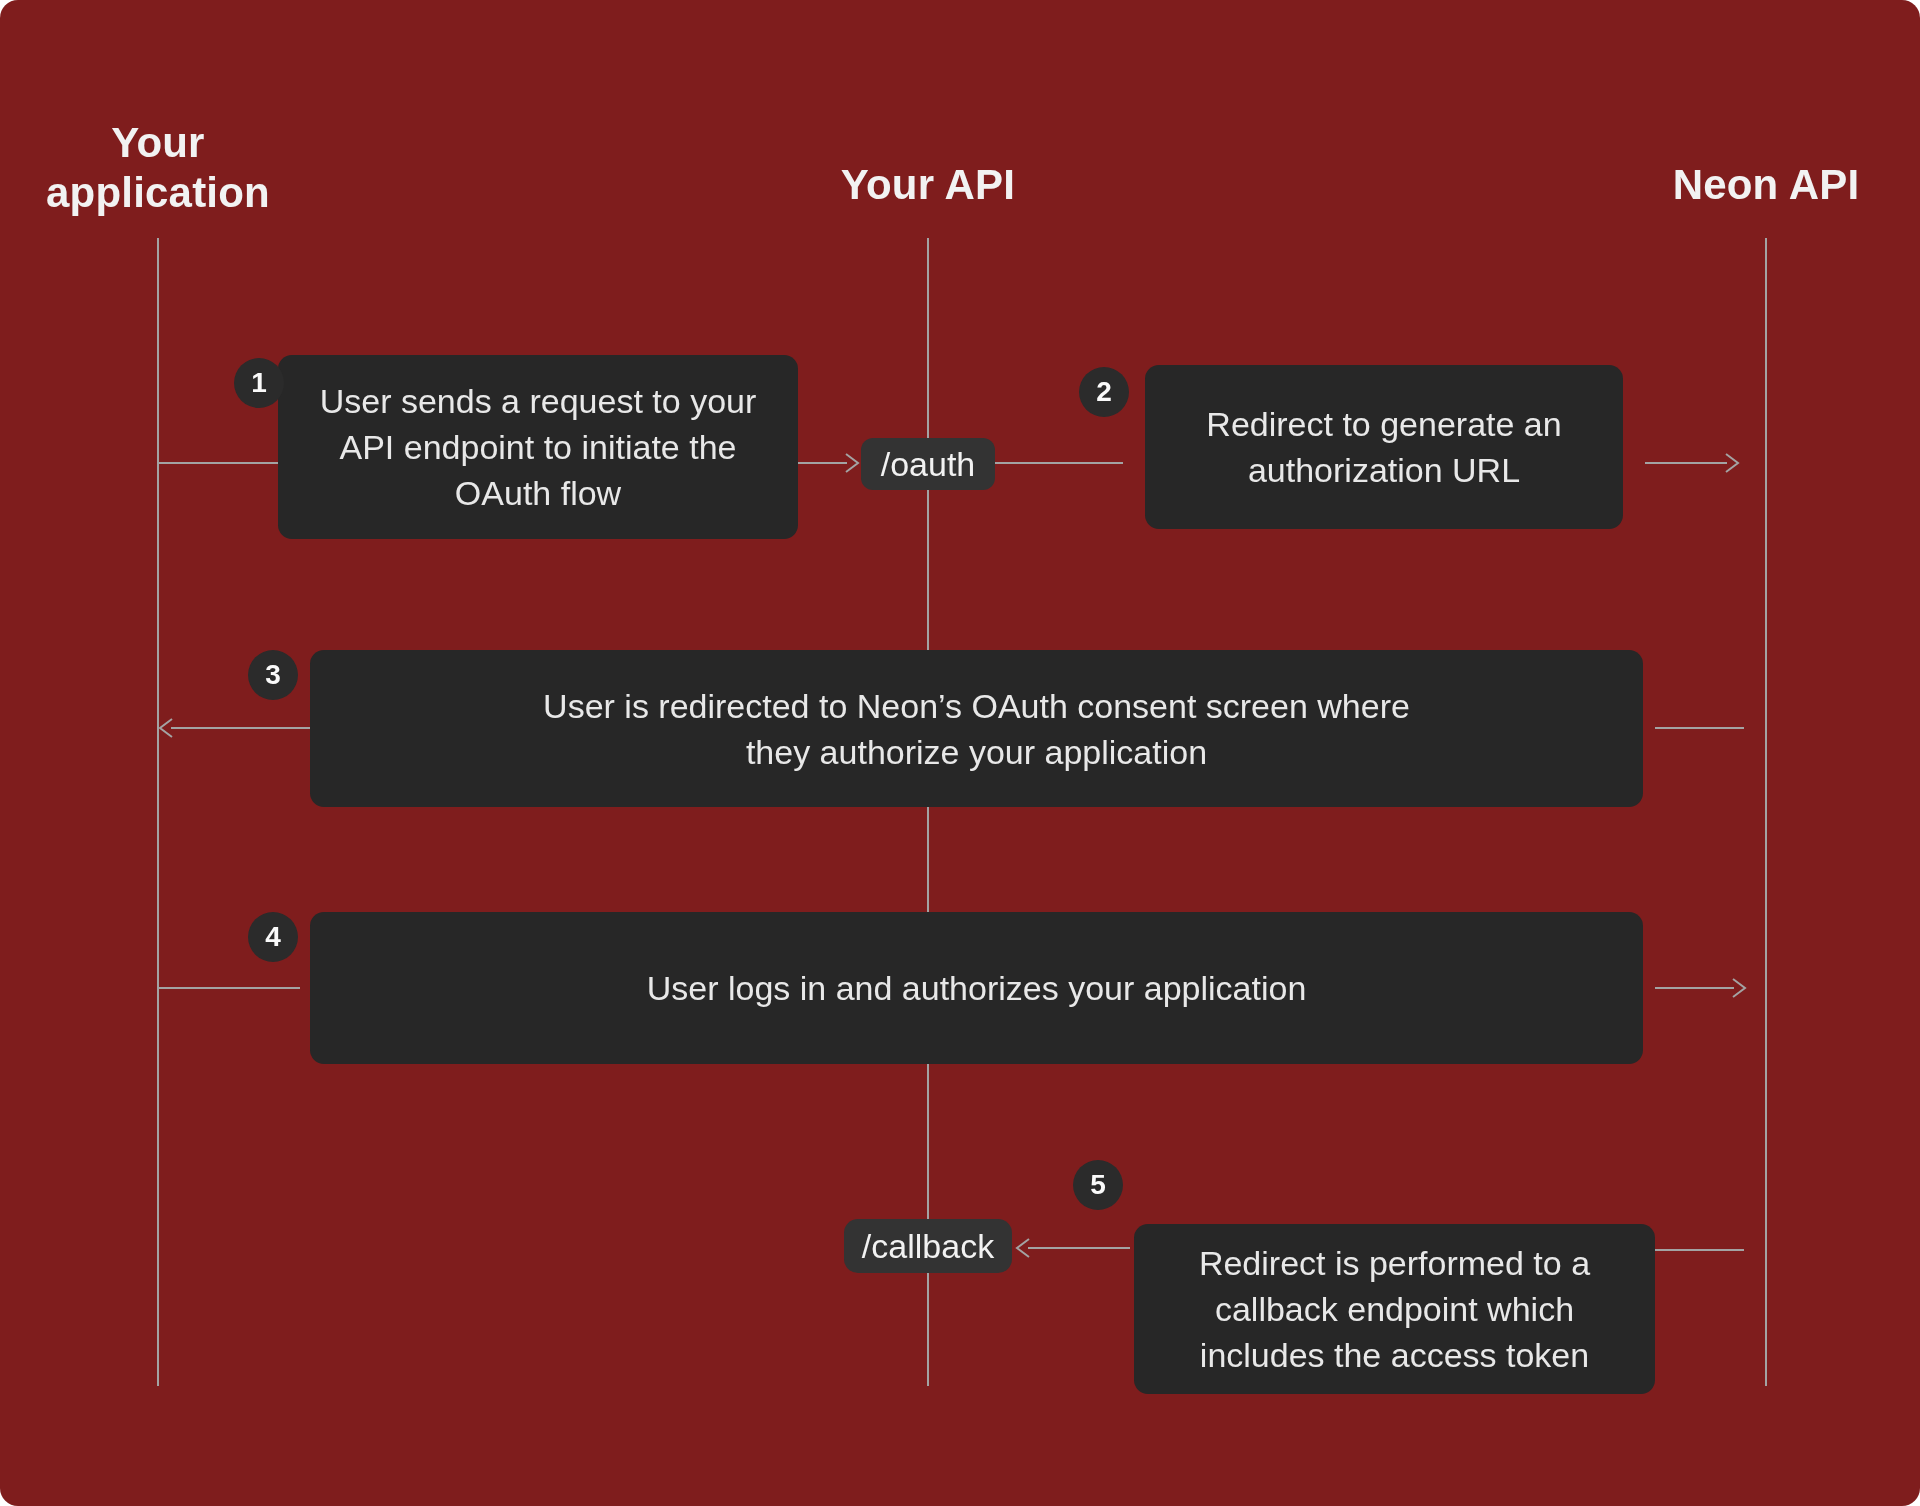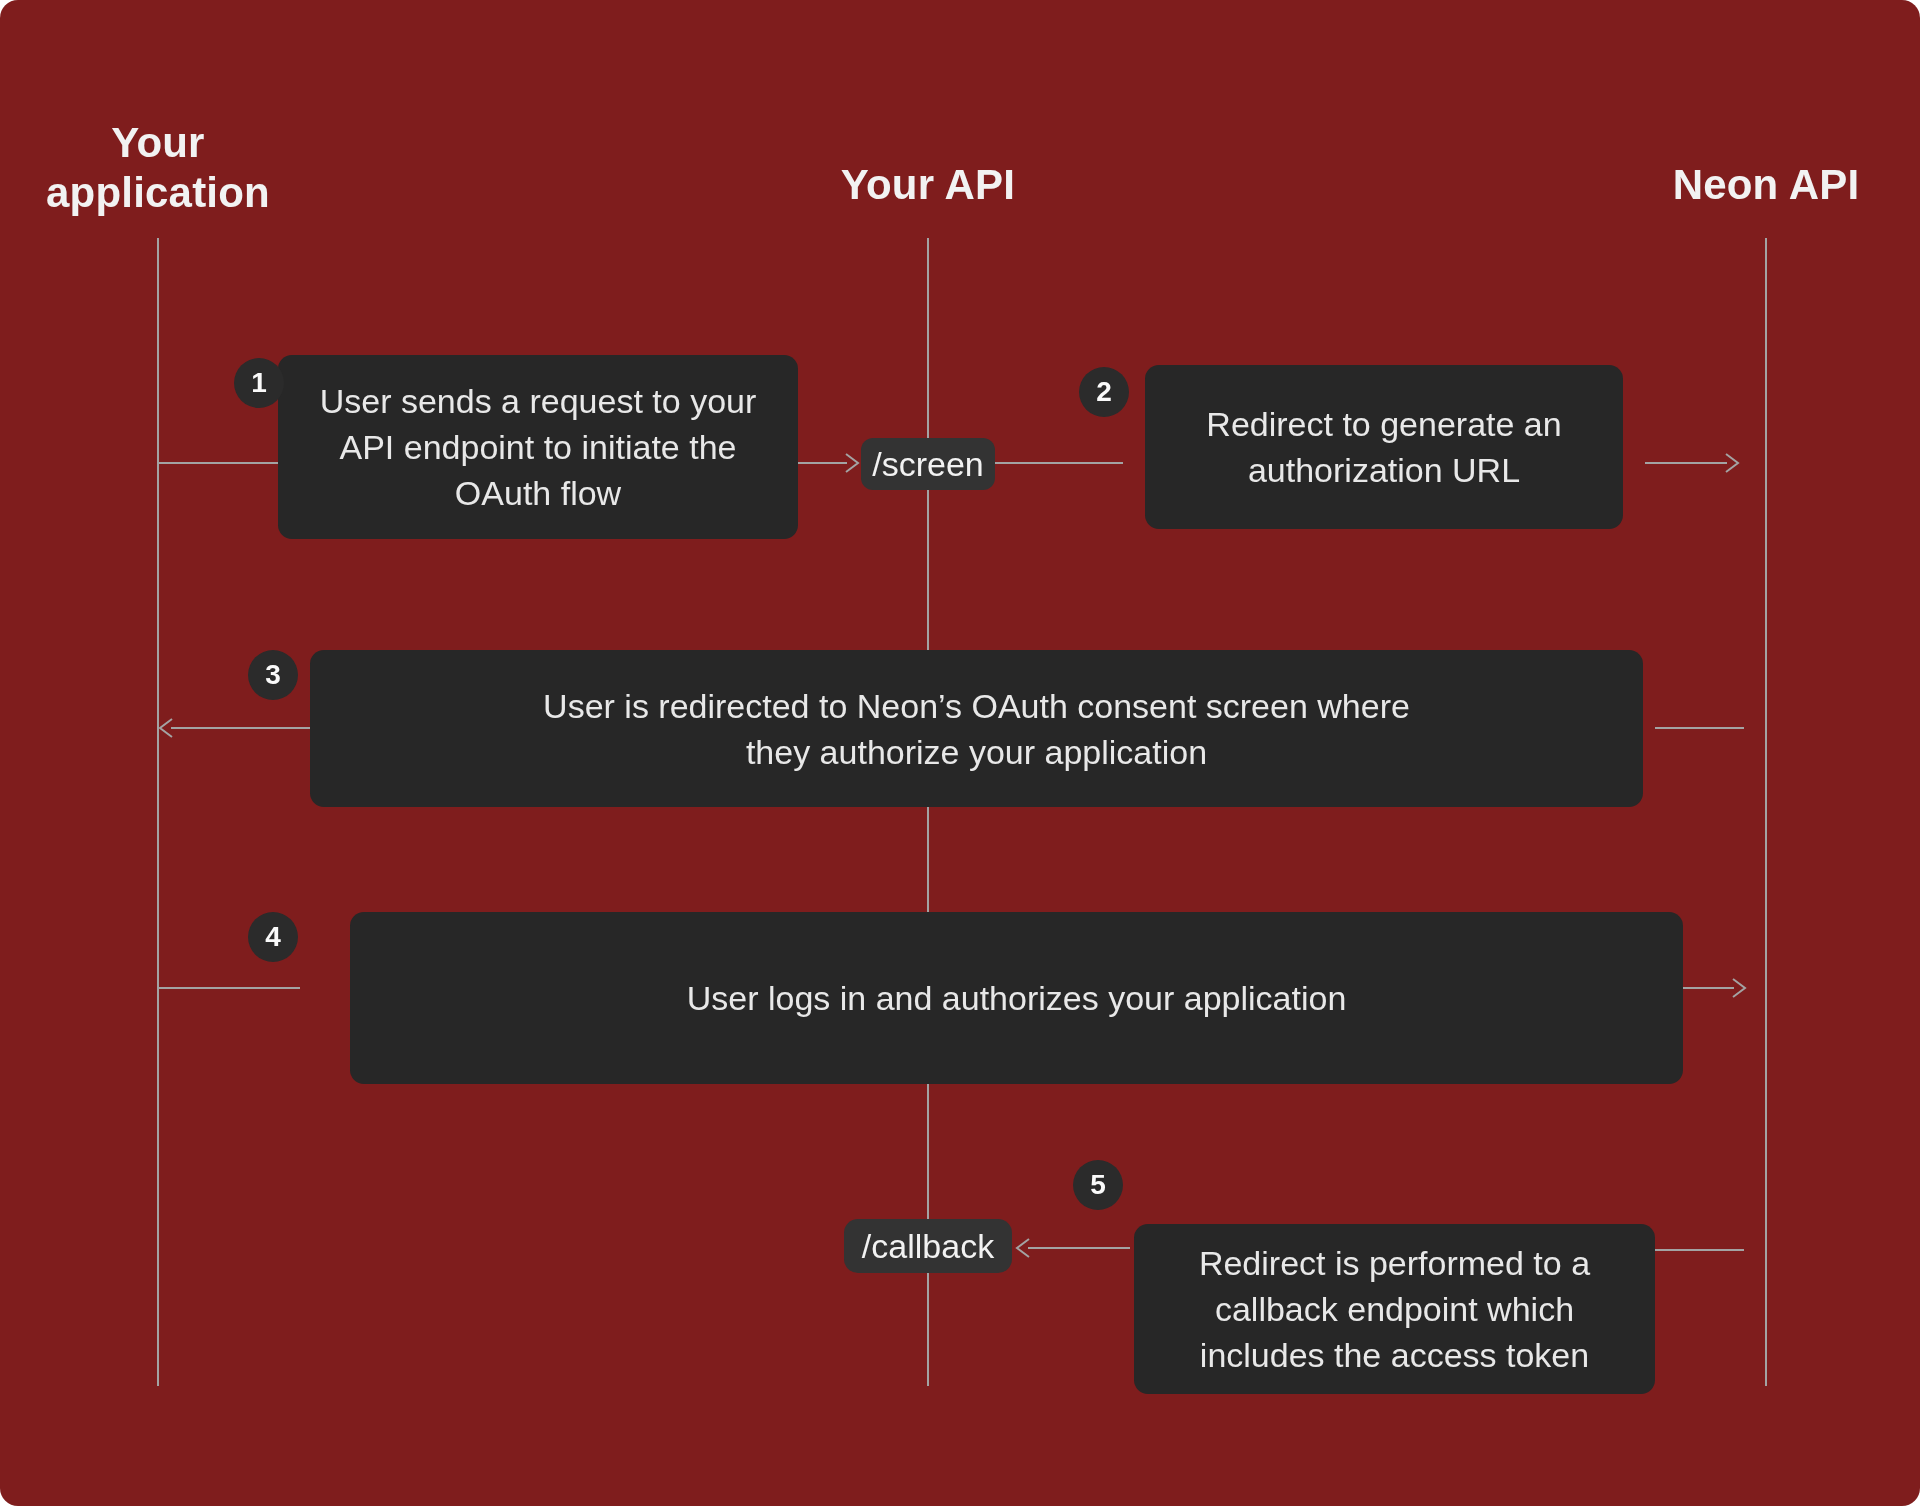--- a/index.html
+++ b/index.html
@@ -98,34 +98,34 @@
 
   <div class="lane-label" style="left:158px;top:118px;width:260px;">Your application</div>
   <div class="lane-label" style="left:928px;top:160px;width:400px;">Your API</div>
   <div class="lane-label" style="left:1766px;top:160px;width:400px;">Neon API</div>
 
   <div class="badge" style="left:234px;top:358px;">1</div>
   <div class="msg-box" style="left:278px;top:355px;width:520px;height:184px;">
     <span class="msg-text" style="max-width:448px;">User sends a request to your API endpoint to initiate the OAuth flow</span>
   </div>
 
-  <div class="endpoint-pill" style="left:861px;top:438px;width:134px;height:52px;">/screen</div>
+  <div class="endpoint-pill" style="left:861px;top:438px;width:134px;height:52px;">/oauth</div>
 
   <div class="badge" style="left:1079px;top:367px;">2</div>
   <div class="msg-box" style="left:1145px;top:365px;width:478px;height:164px;">
     <span class="msg-text" style="max-width:400px;">Redirect to generate an authorization URL</span>
   </div>
 
   <div class="badge" style="left:248px;top:650px;">3</div>
   <div class="msg-box" style="left:310px;top:650px;width:1333px;height:157px;">
     <span class="msg-text" style="max-width:930px;">User is redirected to Neon’s OAuth consent screen where they authorize your application</span>
   </div>
 
   <div class="badge" style="left:248px;top:912px;">4</div>
-  <div class="msg-box" style="left:310px;top:912px;width:1333px;height:172px;margin-left:40px;">
+  <div class="msg-box" style="left:310px;top:912px;width:1333px;height:152px;">
     <span class="msg-text" style="max-width:1200px;">User logs in and authorizes your application</span>
   </div>
 
   <div class="badge" style="left:1073px;top:1160px;">5</div>
   <div class="msg-box" style="left:1134px;top:1224px;width:521px;height:170px;">
     <span class="msg-text" style="max-width:465px;">Redirect is performed to a callback endpoint which includes the access token</span>
   </div>
 
   <div class="endpoint-pill" style="left:844px;top:1219px;width:168px;height:54px;border-radius:14px;">/callback</div>
 

